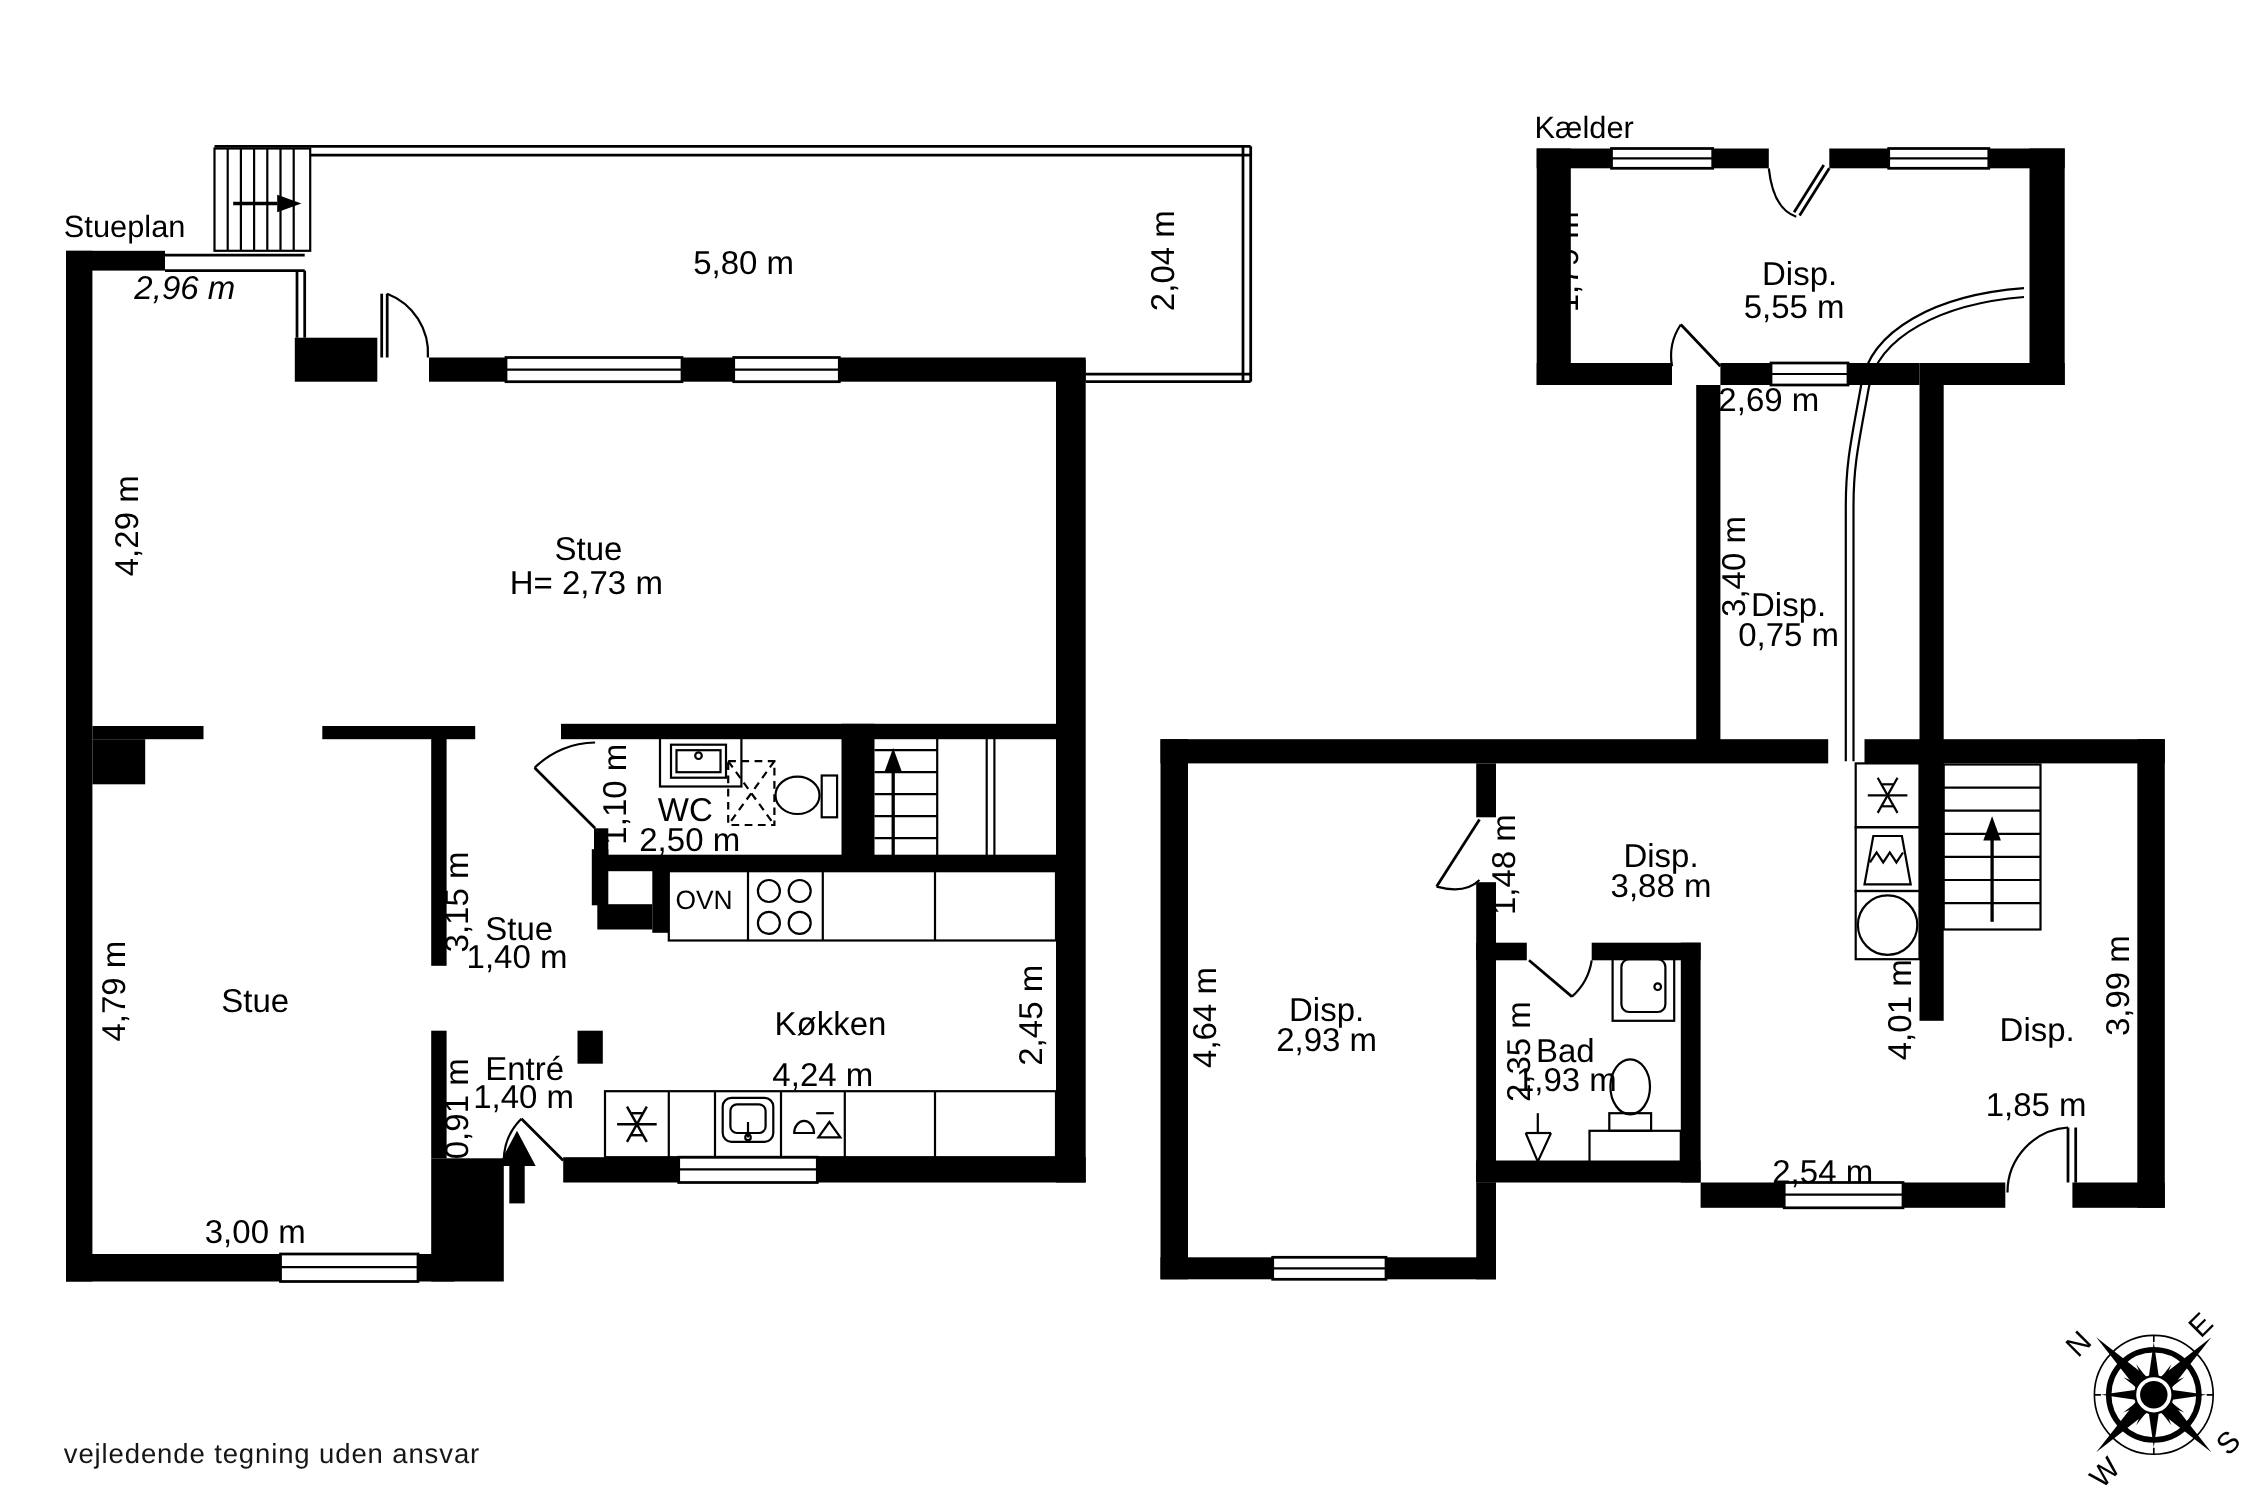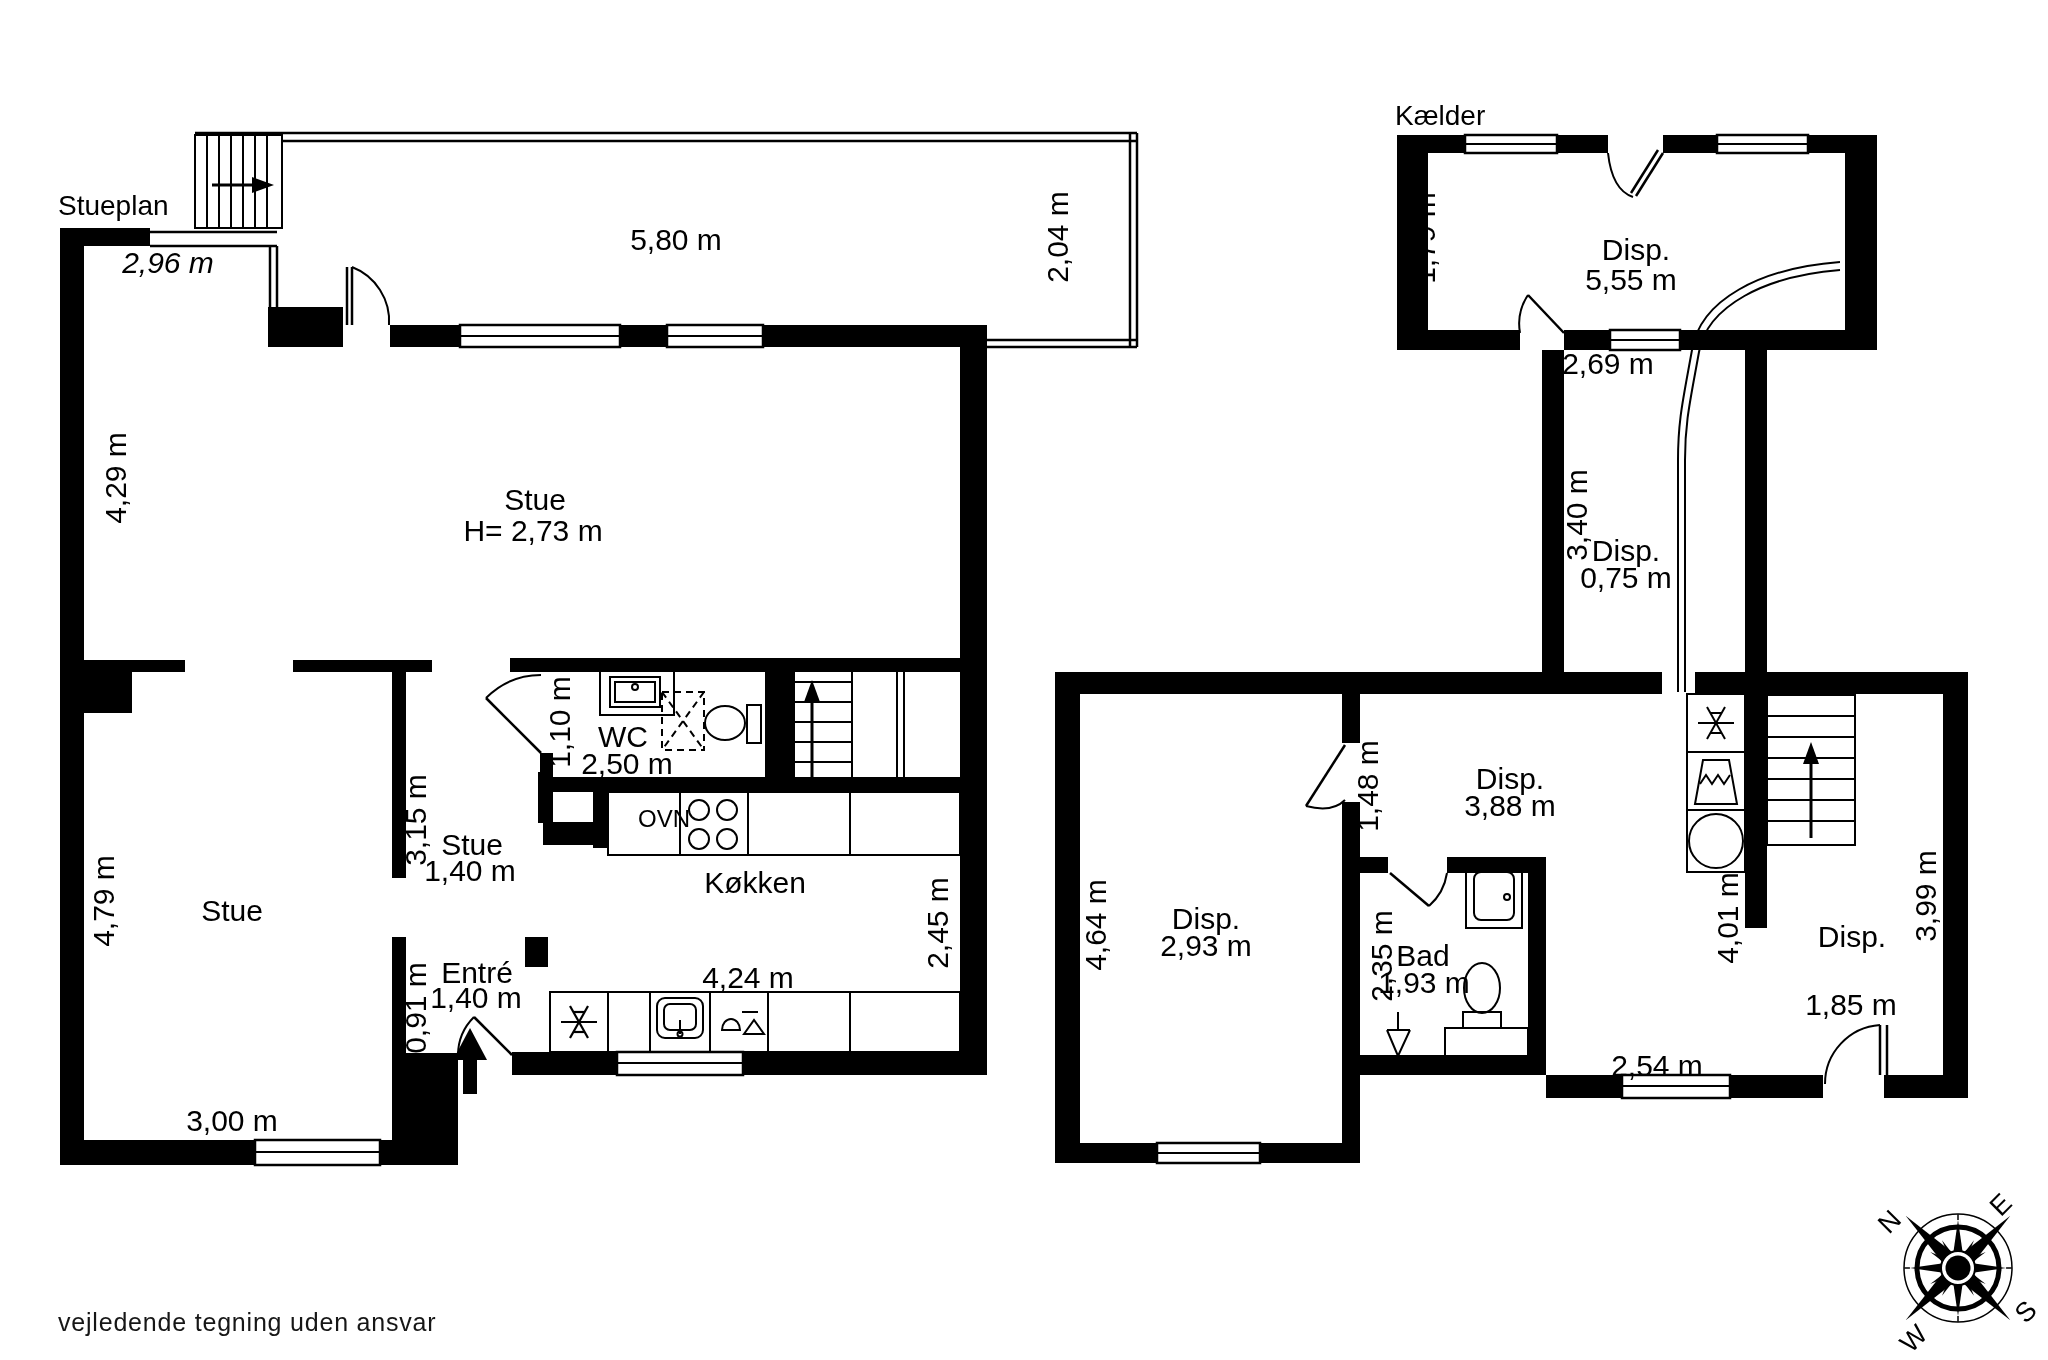--- a/index.html
+++ b/index.html
@@ -380,23 +380,23 @@
 <div class="lbl" style="left:533px;top:531px;">H= 2,73 m</div>
 
 <div class="lbl v" style="left:560px;top:722px;">1,10 m</div>
 <div class="lbl" style="left:623px;top:737px;">WC</div>
 <div class="lbl" style="left:627px;top:764px;">2,50 m</div>
 
 <div class="lbl v" style="left:416px;top:820px;">3,15 m</div>
 <div class="lbl" style="left:472px;top:845px;">Stue</div>
 <div class="lbl" style="left:470px;top:871px;">1,40 m</div>
 
-<div class="lbl small" style="left:640px;top:819px;margin-left:24px;">OVN</div>
-
-<div class="lbl" style="left:755px;top:883px;">Køkken</div>
+<div class="lbl small" style="left:640px;top:819px;">OVN</div>
+
+<div class="lbl" style="left:755px;top:932px;">Køkken</div>
 <div class="lbl" style="left:748px;top:978px;">4,24 m</div>
 <div class="lbl v" style="left:938px;top:923px;">2,45 m</div>
 
 <div class="lbl" style="left:477px;top:973px;">Entré</div>
 <div class="lbl" style="left:476px;top:998px;">1,40 m</div>
 <div class="lbl v" style="left:416px;top:1008px;">0,91 m</div>
 
 <div class="lbl" style="left:232px;top:911px;">Stue</div>
 <div class="lbl v" style="left:104px;top:901px;">4,79 m</div>
 <div class="lbl" style="left:232px;top:1121px;">3,00 m</div>

